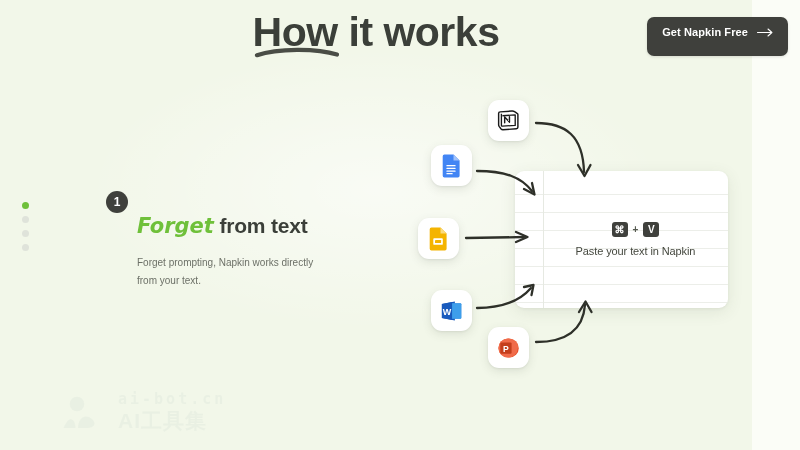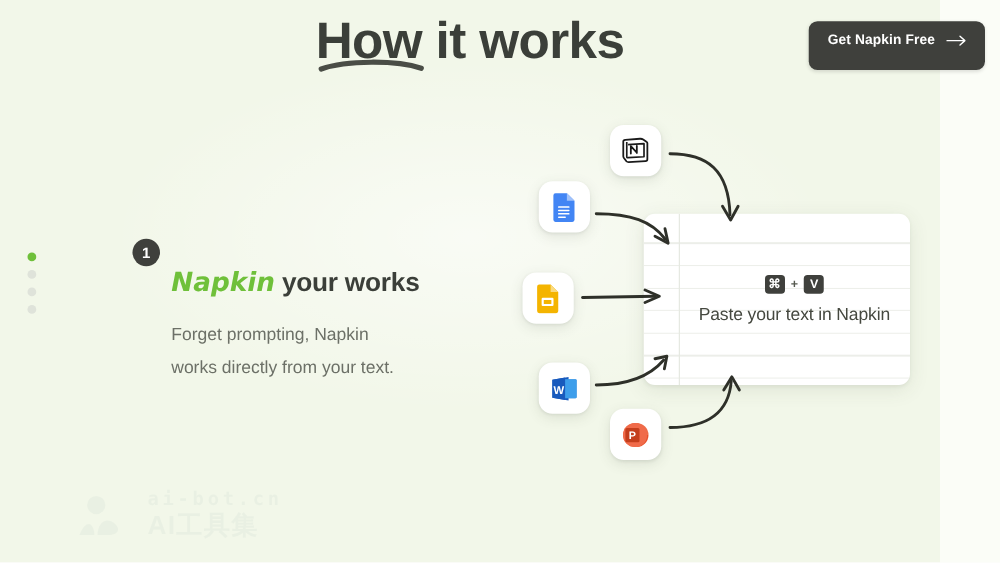--- a/index.html
+++ b/index.html
@@ -123,21 +123,21 @@
   .headline .accent {
     color: #6fc03a;
     font-family: "DejaVu Sans", sans-serif;
     font-style: italic;
     font-weight: 700;
     letter-spacing: 0px;
   }
   .body-copy {
     margin-top: 14px;
     margin-left: 31px;
-    font-size: 14px;
+    font-size: 10px;
     line-height: 1.85;
     color: #6c7067;
     max-width: 190px;
   }
 
   
   .napkin {
     position: absolute;
     left: 515px; top: 171px;
     width: 213px; height: 137px;
@@ -177,21 +177,21 @@
     border-radius: 3px;
     min-width: 16px; height: 15px;
     padding: 0 3px;
     font-size: 10px;
     font-weight: 700;
     display: flex; align-items: center; justify-content: center;
     line-height: 1;
   }
   .key-plus { color: #55594f; font-size: 10px; font-weight: 600; }
   .napkin-caption {
-    font-size: 14px;
+    font-size: 11px;
     color: #45483f;
     letter-spacing: -0.1px;
   }
 
   
   .app-icon {
     position: absolute;
     width: 41px; height: 41px;
     background: #ffffff;
     border-radius: 11px;
@@ -262,22 +262,22 @@
     <span class="dot"></span>
     <span class="dot"></span>
     <span class="dot"></span>
   </div>
 
   <div class="copy">
     <div class="copy-head">
       <div class="step-badge">1</div>
       <div class="headline">
         <br>
-        <span class="accent">Napkin</span>
-        <span>your works</span>
+        <span class="accent">Forget</span>
+        <span>from text</span>
       </div>
     </div>
     <p class="body-copy">Forget prompting, Napkin works directly from your text.</p>
   </div>
 
   <div class="napkin">
     <div class="rules"></div>
     <div class="margin-line"></div>
     <div class="napkin-center">
       <div class="keys">

